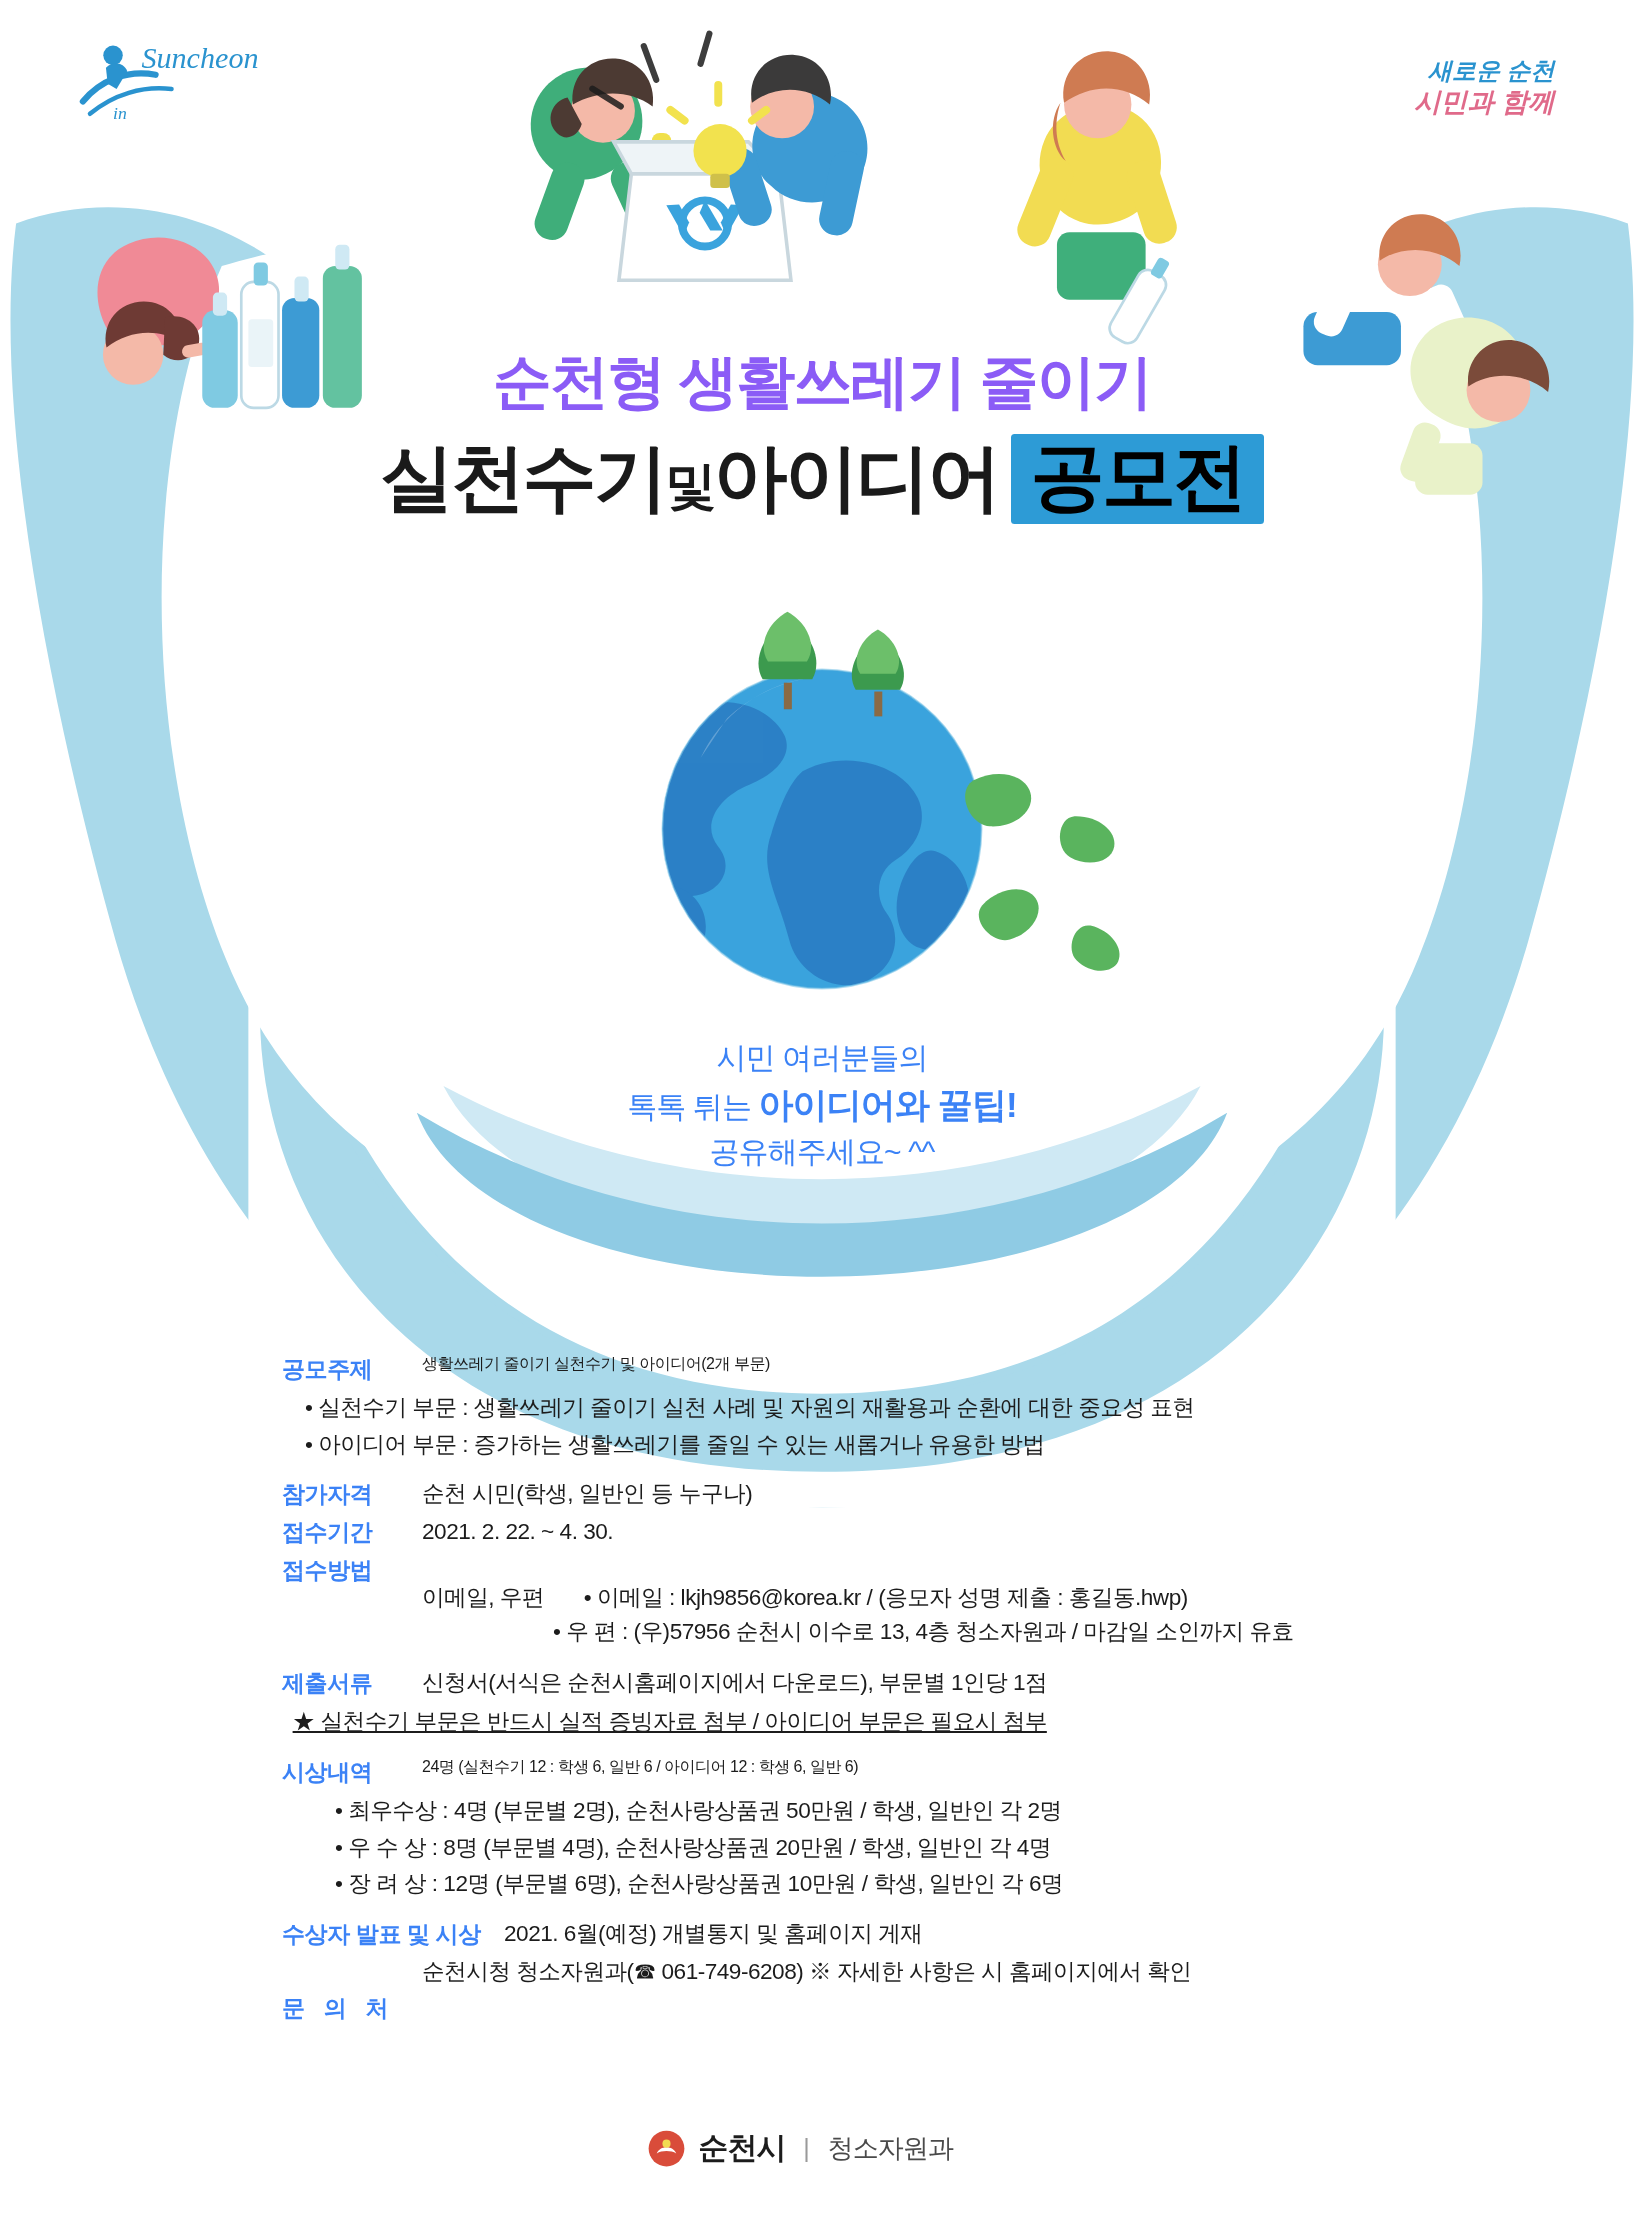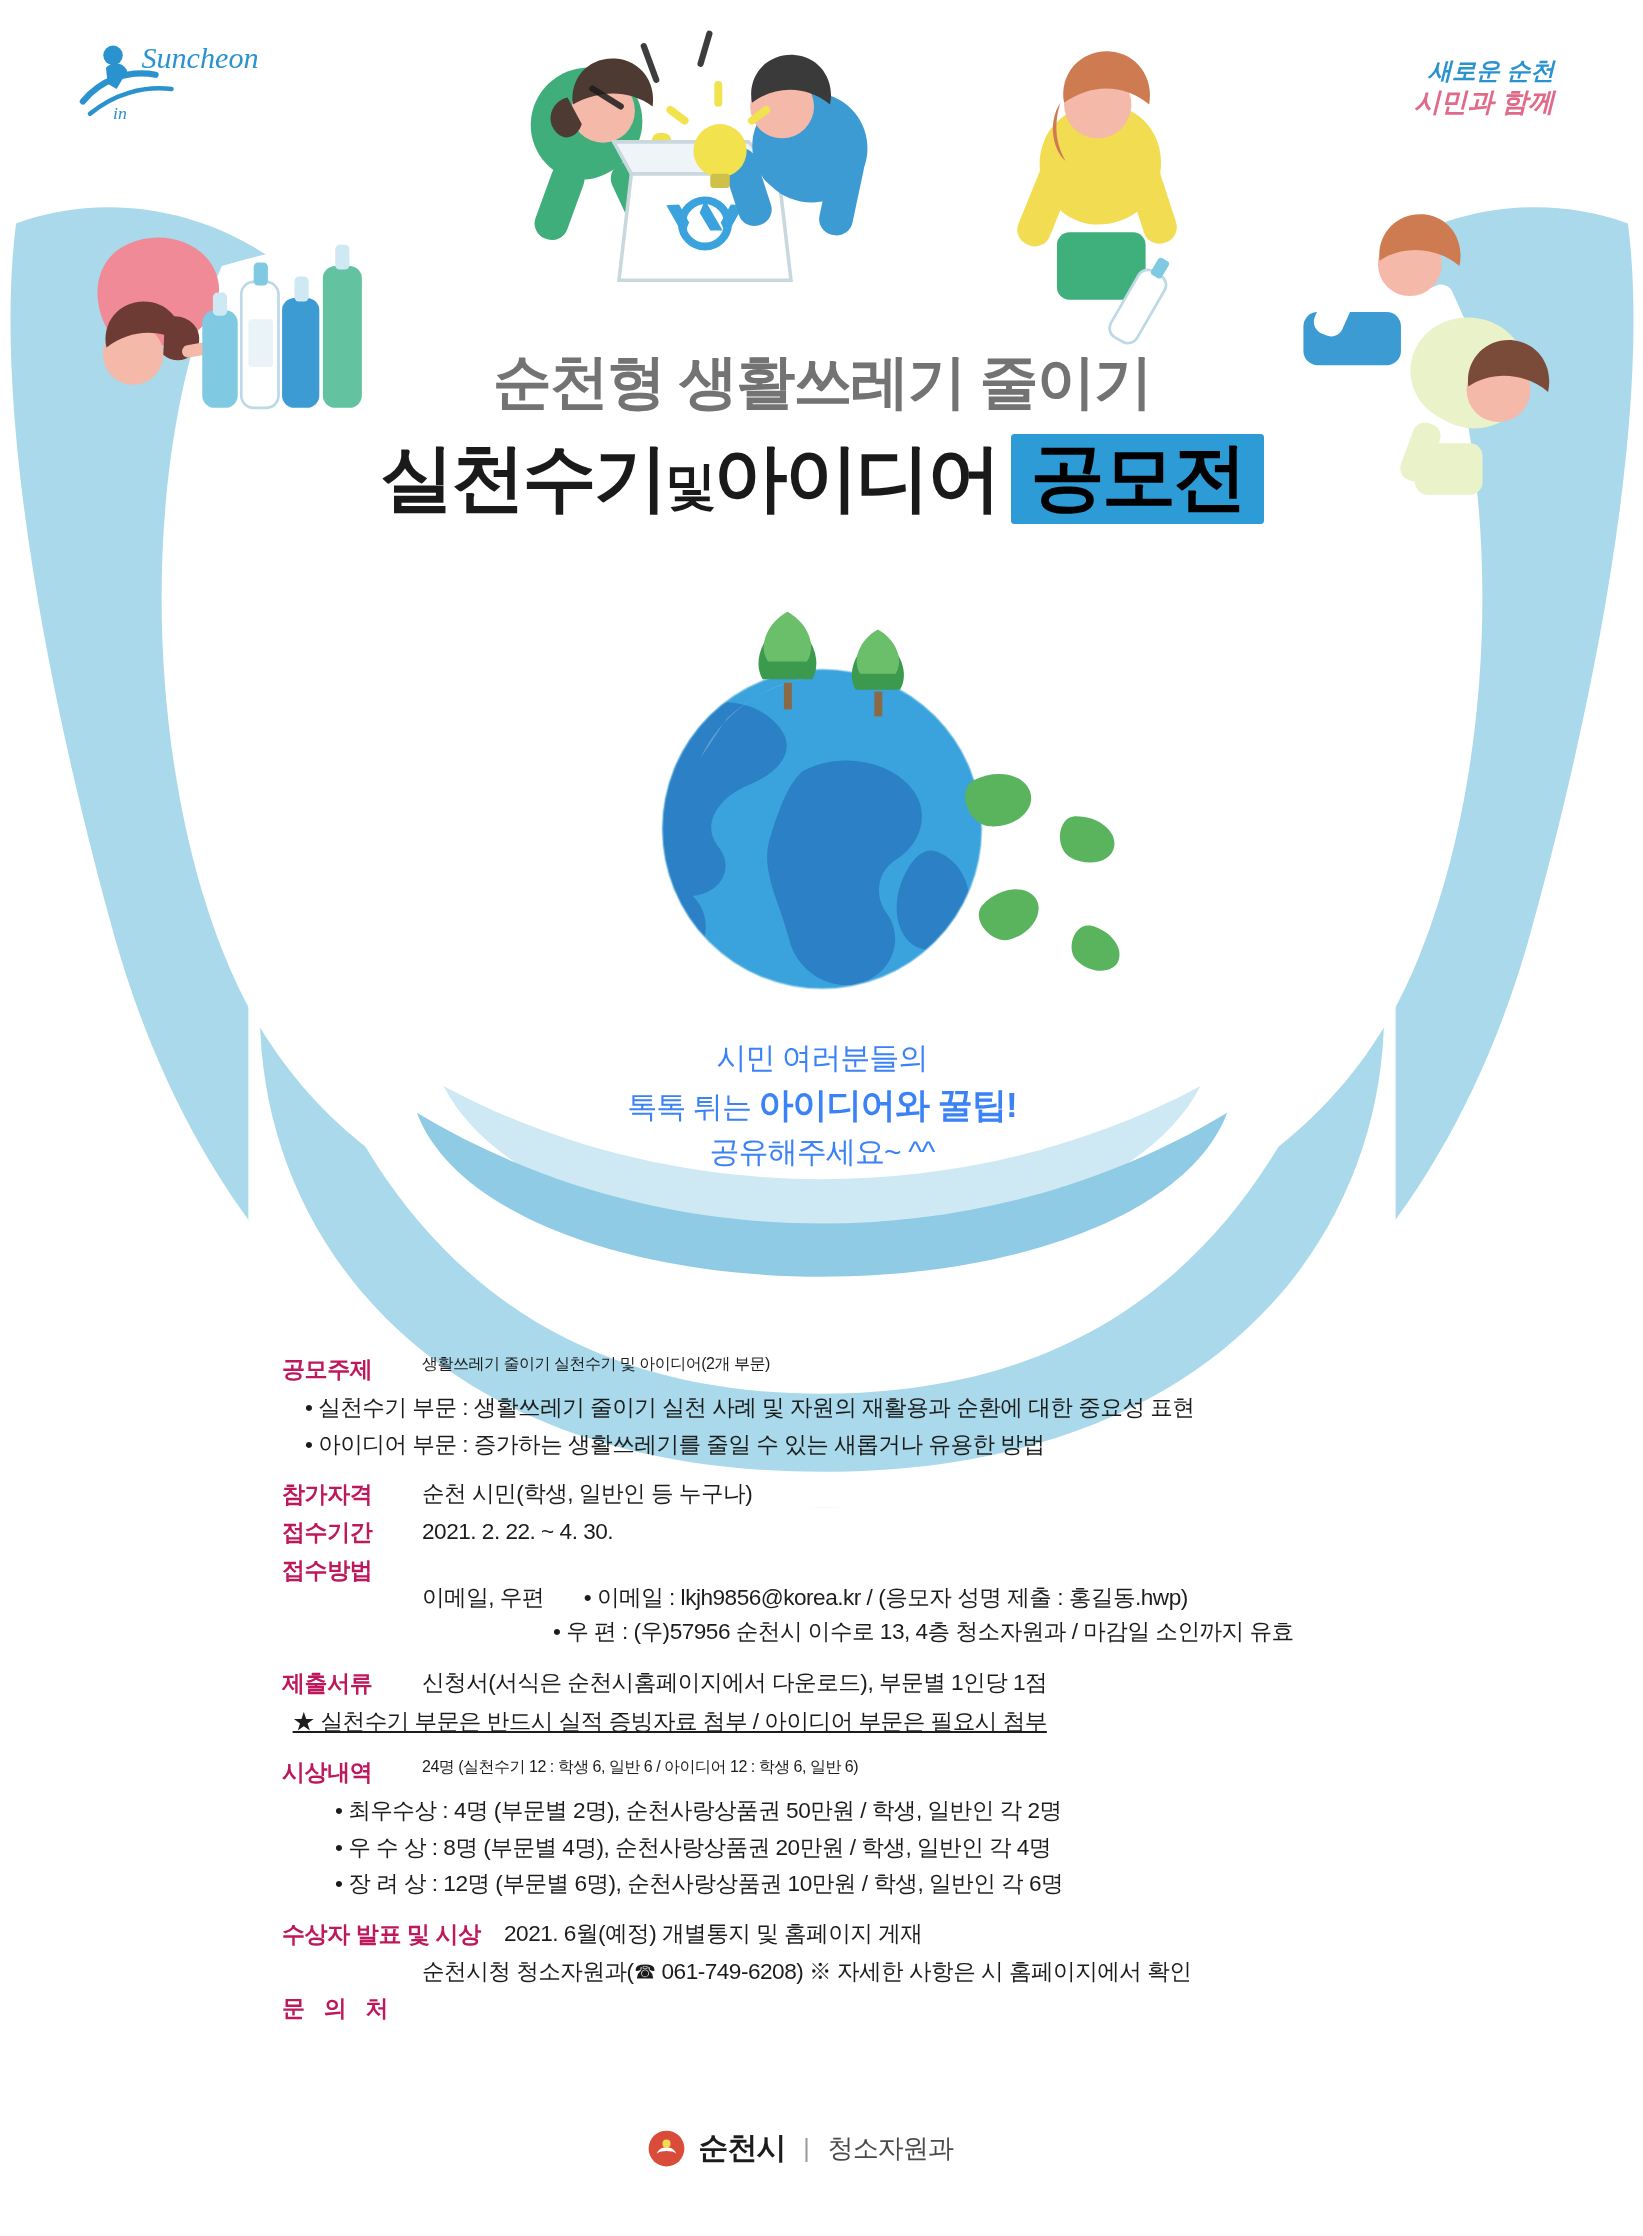--- a/index.html
+++ b/index.html
@@ -42,21 +42,21 @@
   .title-wrap {
     position: absolute;
     left: 0; top: 350px;
     width: 1644px;
     text-align: center;
   }
   .title-line1 {
     font-size: 59px;
     font-weight: bold;
     letter-spacing: -1.8px;
-    color: #737373;
+    color: #8b5cf6;
     line-height: 1.1;
   }
   .title-line2 {
     margin-top: 19.5px;
     font-size: 74px;
     font-weight: bold;
     letter-spacing: -2.7px;
     color: #1a1a1a;
     line-height: 1.05;
     white-space: nowrap;
@@ -96,21 +96,21 @@
     width: 1153px;
     font-size: 22.6px;
     color: #1c1c1c;
   }
   .row {
     display: flex;
     align-items: flex-start;
     margin-bottom: 3.5px;
   }
   .label {
-    color: #be185d;
+    color: #3b82f6;
     font-weight: bold;
     width: 140px;
     min-width: 140px;
     letter-spacing: -0.4px;
     font-size: 23px;
     line-height: 1.5;
   }
   .label.wide {
     width: 222px;
     min-width: 222px;

